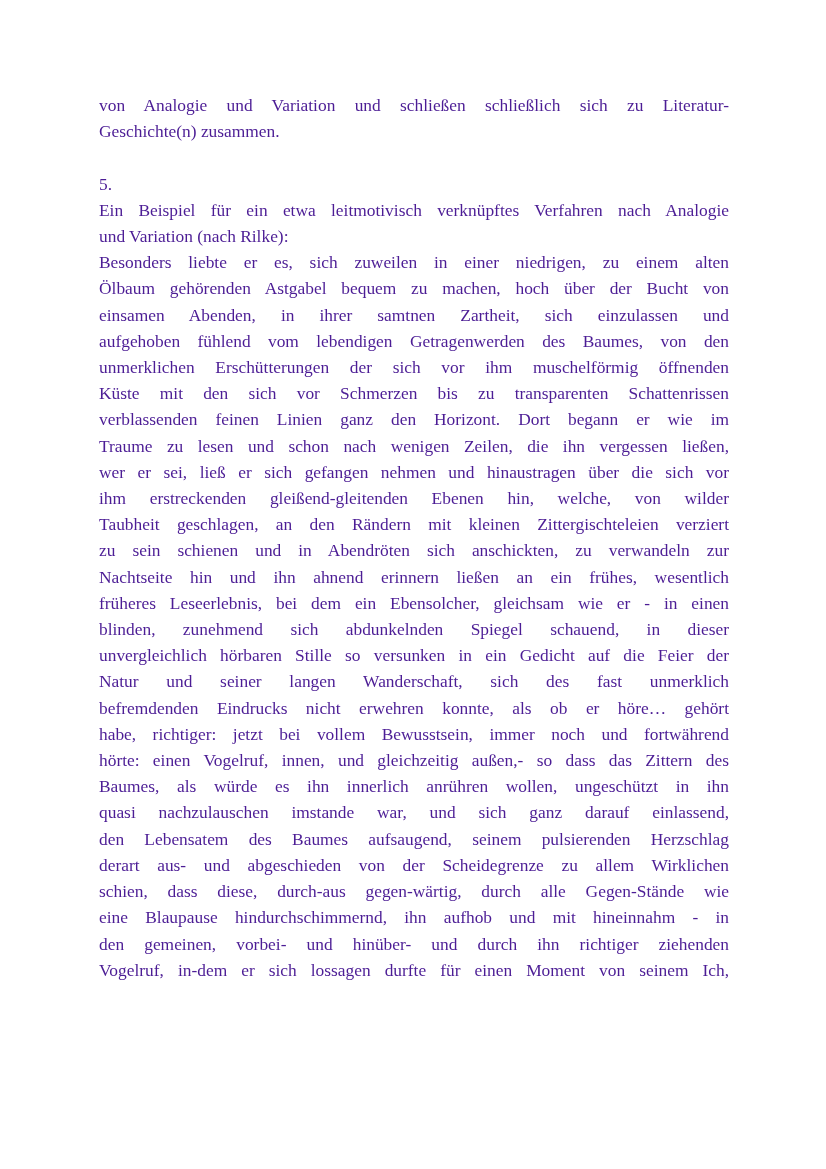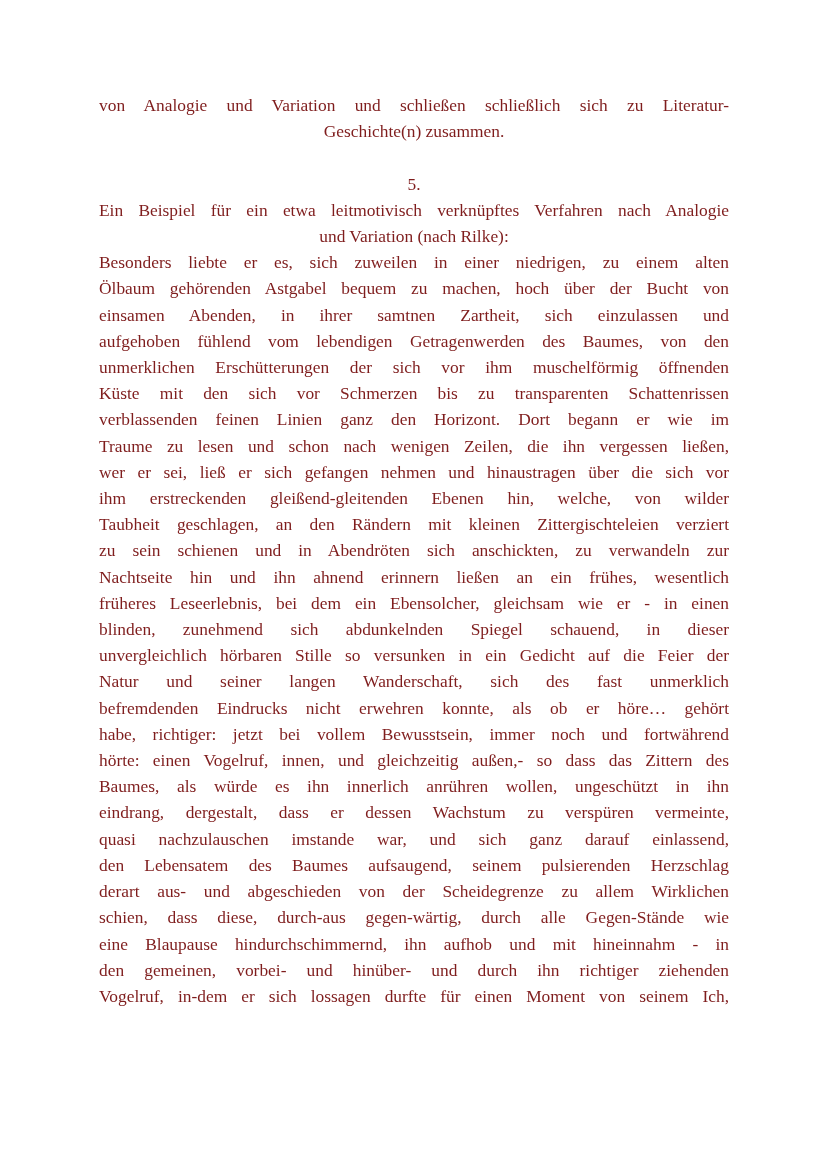--- a/index.html
+++ b/index.html
@@ -21,36 +21,36 @@
     top: 92px;
     width: 630px;
     font-family: "Liberation Serif", "DejaVu Serif", serif;
     font-size: 17.4px;
     line-height: 26.2px;
     color: #1a1a1a;
     -webkit-font-smoothing: antialiased;
   }
   .line {
     white-space: normal;
-    text-align: center;
+    text-align: left;
   }
   .line.just {
     text-align: justify;
     text-align-last: justify;
     -moz-text-align-last: justify;
   }
   .line.blank {
     min-height: 26.2px;
   }
 </style>
 </head>
 <body style="background: rgb(255, 255, 255);">
 
 <div class="page">
-  <div class="text-block" style="color: #7f1d1d;">
+  <div class="text-block" style="color: #4c1d95;">
       <div class="line just">von Analogie und Variation und schließen schließlich sich zu Literatur-</div>
       <div class="line">Geschichte(n) zusammen.</div>
       <div class="line blank">&nbsp;</div>
       <div class="line">5.</div>
       <div class="line just">Ein Beispiel für ein etwa leitmotivisch verknüpftes Verfahren nach Analogie</div>
       <div class="line">und Variation (nach Rilke):</div>
       <div class="line just">Besonders liebte er es, sich zuweilen in einer niedrigen, zu einem alten</div>
       <div class="line just">Ölbaum gehörenden Astgabel bequem zu machen, hoch über der Bucht von</div>
       <div class="line just">einsamen Abenden, in ihrer samtnen Zartheit, sich einzulassen und</div>
       <div class="line just">aufgehoben fühlend vom lebendigen Getragenwerden des Baumes, von den</div>
@@ -64,21 +64,20 @@
       <div class="line just">zu sein schienen und in Abendröten sich anschickten, zu verwandeln zur</div>
       <div class="line just">Nachtseite hin und ihn ahnend erinnern ließen an ein frühes, wesentlich</div>
       <div class="line just">früheres Leseerlebnis, bei dem ein Ebensolcher, gleichsam wie er - in einen</div>
       <div class="line just">blinden, zunehmend sich abdunkelnden Spiegel schauend, in dieser</div>
       <div class="line just">unvergleichlich hörbaren Stille so versunken in ein Gedicht auf die Feier der</div>
       <div class="line just">Natur und seiner langen Wanderschaft, sich des fast unmerklich</div>
       <div class="line just">befremdenden Eindrucks nicht erwehren konnte, als ob er höre… gehört</div>
       <div class="line just">habe, richtiger: jetzt bei vollem Bewusstsein, immer noch und fortwährend</div>
       <div class="line just">hörte: einen Vogelruf, innen, und gleichzeitig außen,- so dass das Zittern des</div>
       <div class="line just">Baumes, als würde es ihn innerlich anrühren wollen, ungeschützt in ihn</div>
-      <div class="line just">eindrang, dergestalt, dass er dessen Wachstum zu verspüren vermeinte,</div>
       <div class="line just">quasi nachzulauschen imstande war, und sich ganz darauf einlassend,</div>
       <div class="line just">den Lebensatem des Baumes aufsaugend, seinem pulsierenden Herzschlag</div>
       <div class="line just">derart aus- und abgeschieden von der Scheidegrenze zu allem Wirklichen</div>
       <div class="line just">schien, dass diese, durch-aus gegen-wärtig, durch alle Gegen-Stände wie</div>
       <div class="line just">eine Blaupause hindurchschimmernd, ihn aufhob und mit hineinnahm - in</div>
       <div class="line just">den gemeinen, vorbei- und hinüber- und durch ihn richtiger ziehenden</div>
       <div class="line just">Vogelruf, in-dem er sich lossagen durfte für einen Moment von seinem Ich,</div>
     </div>
 </div>
 

